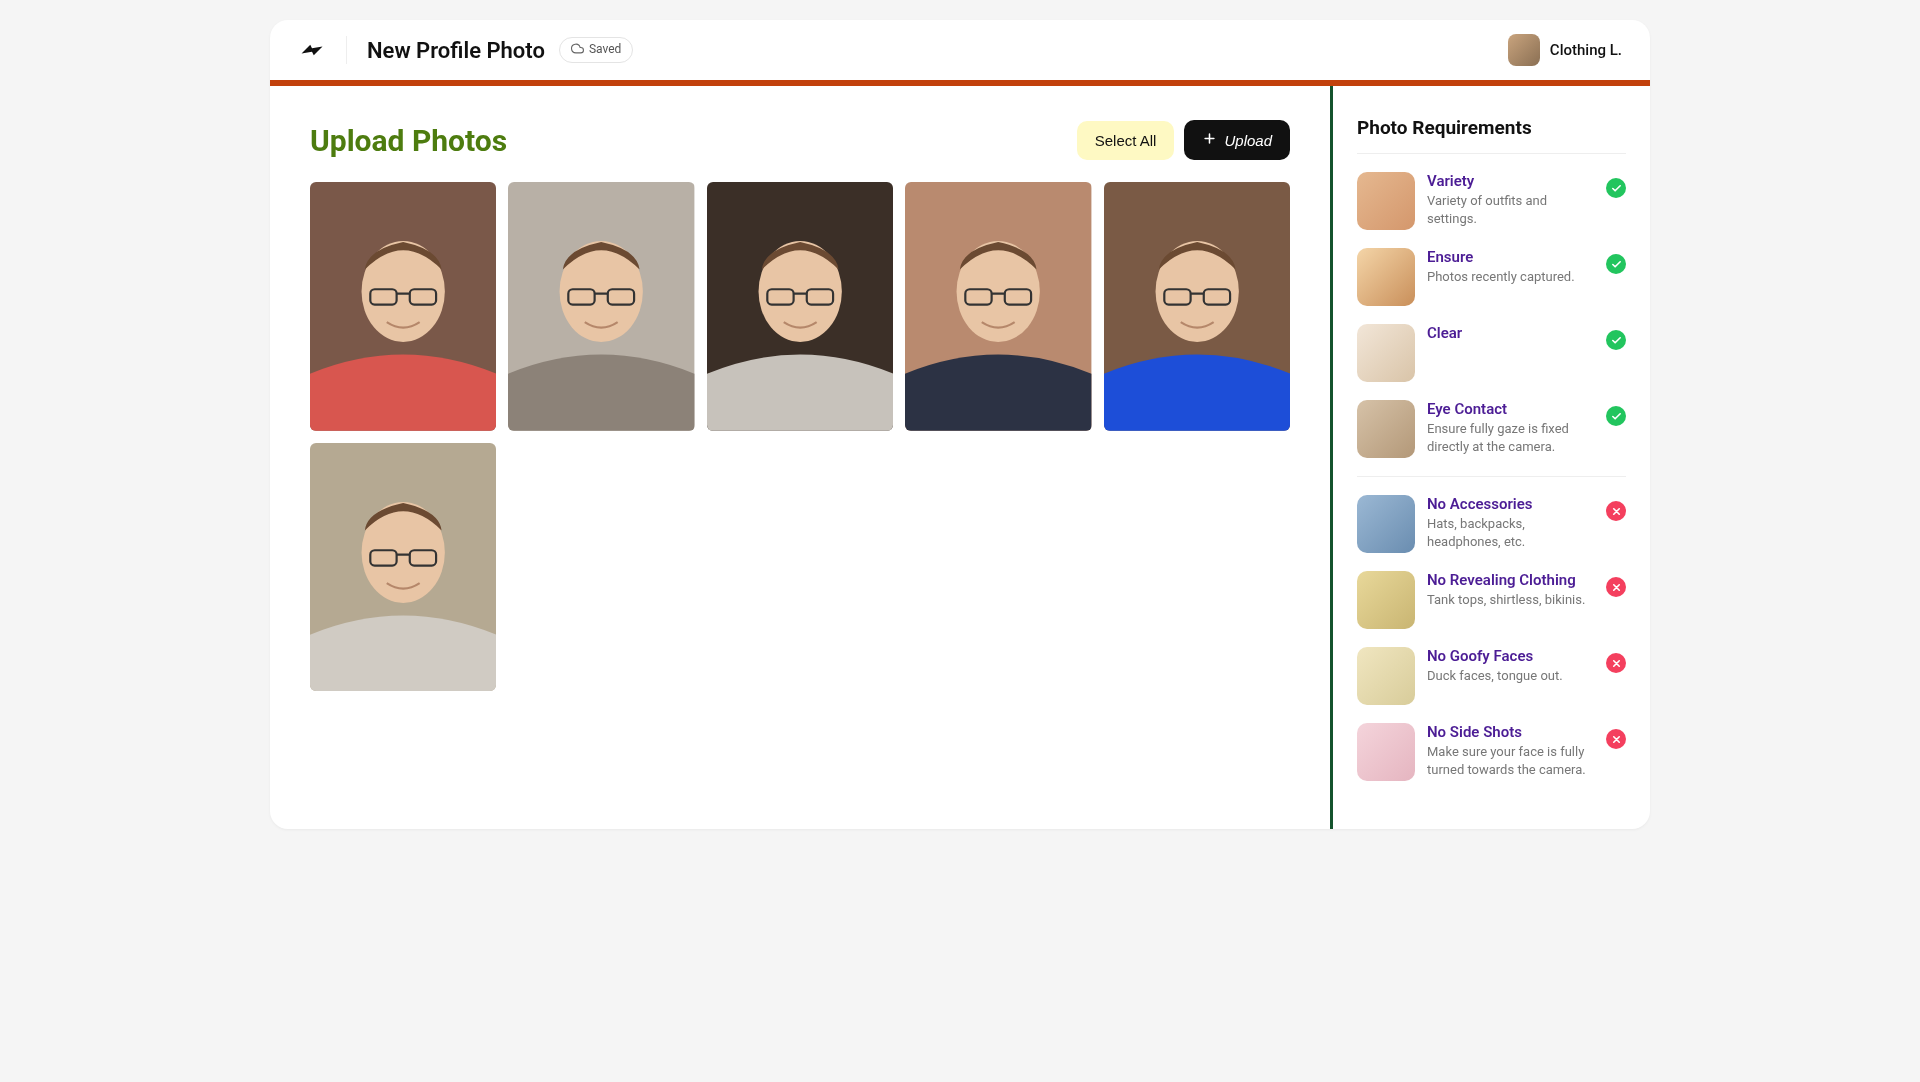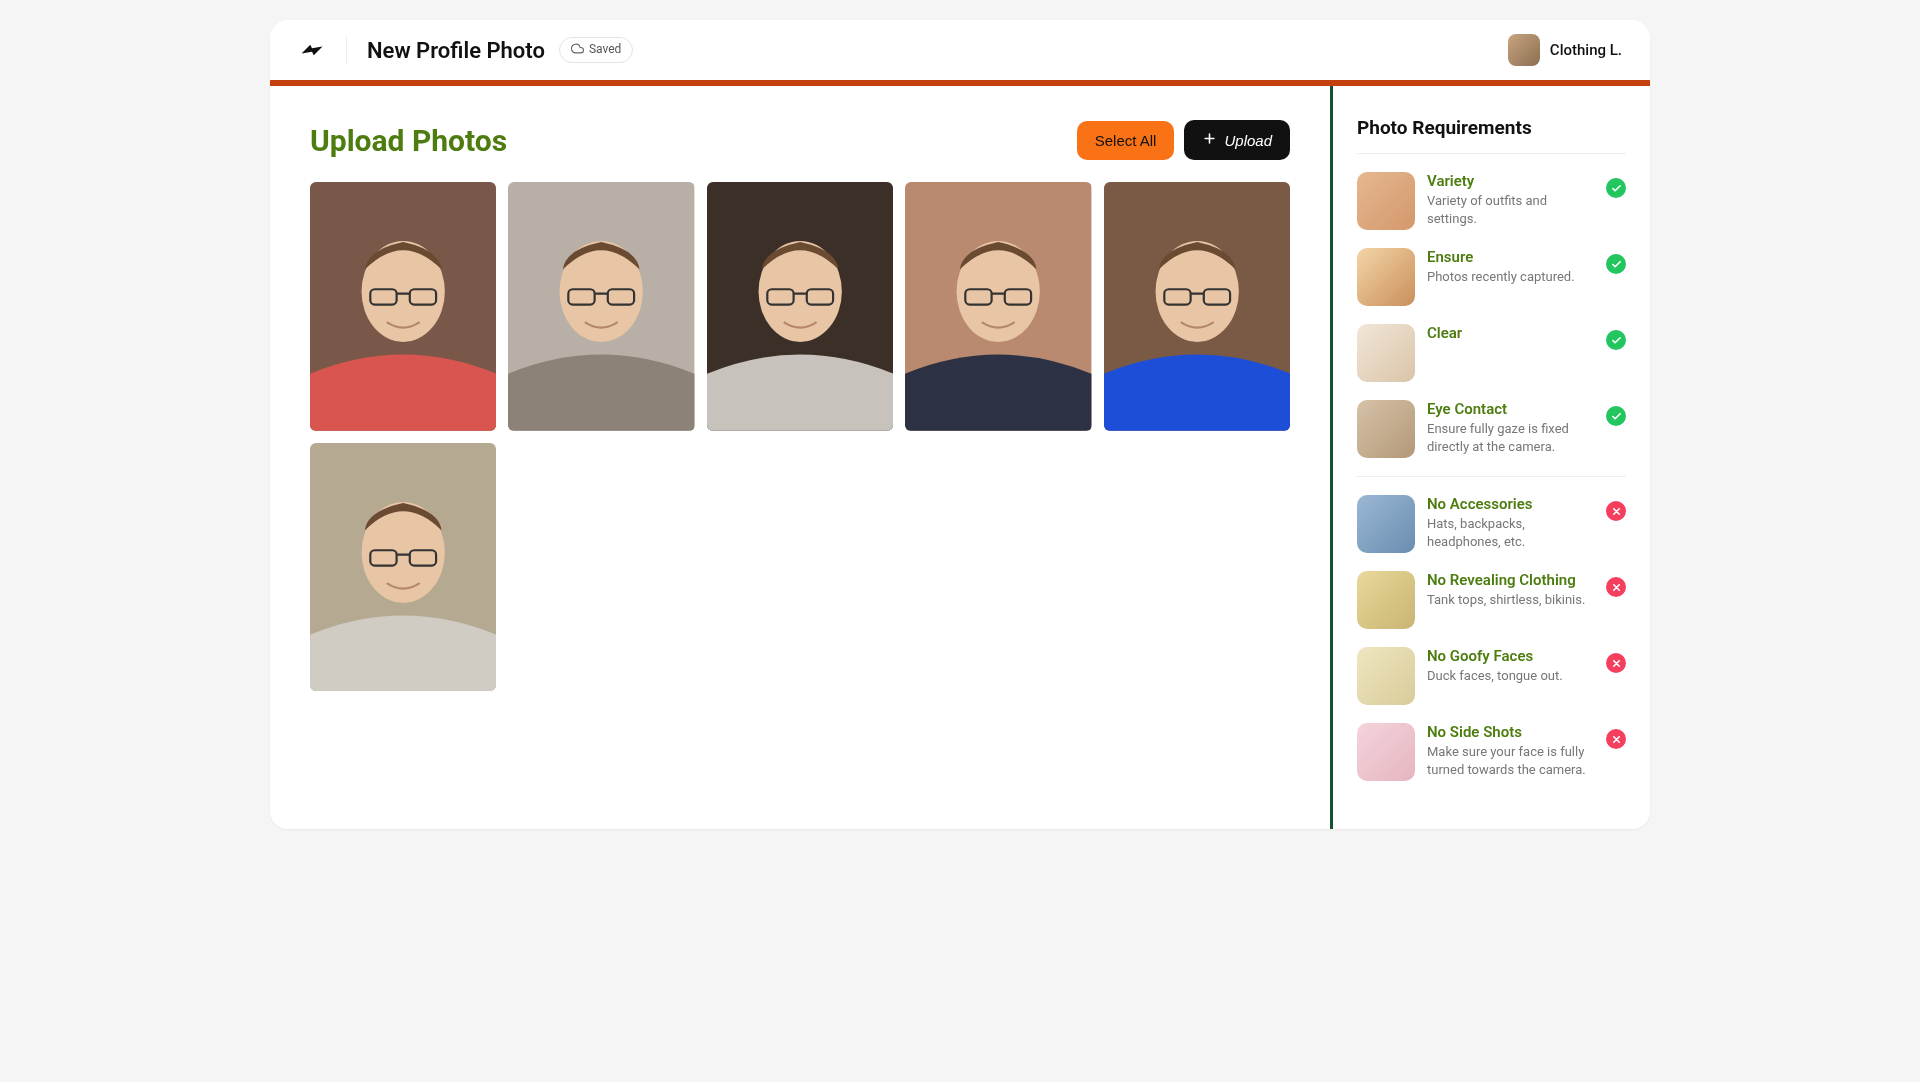--- a/index.html
+++ b/index.html
@@ -113,21 +113,21 @@
       gap: 7px;
       padding: 11px 18px;
       border-radius: 10px;
       font-size: 15px;
       font-weight: 500;
       cursor: pointer;
       border: none;
     }
     
     .btn-secondary {
-      background: #f97316;
+      background: #fef9c3;
       color: #111;
       margin-right: 10px;
     }
     
     .btn-primary {
       background: #111;
       color: #fff;
       font-style: italic;
     }
     
@@ -185,21 +185,21 @@
       background: #ddd;
     }
     
     .req-text {
       flex: 1;
     }
     
     .req-title {
       font-size: 15px;
       font-weight: 600;
-      color: #4d7c0f;
+      color: #4c1d95;
       margin-bottom: 2px;
     }
     
     .req-desc {
       font-size: 13px;
       color: #777;
       line-height: 1.35;
     }
     
     .req-status {

